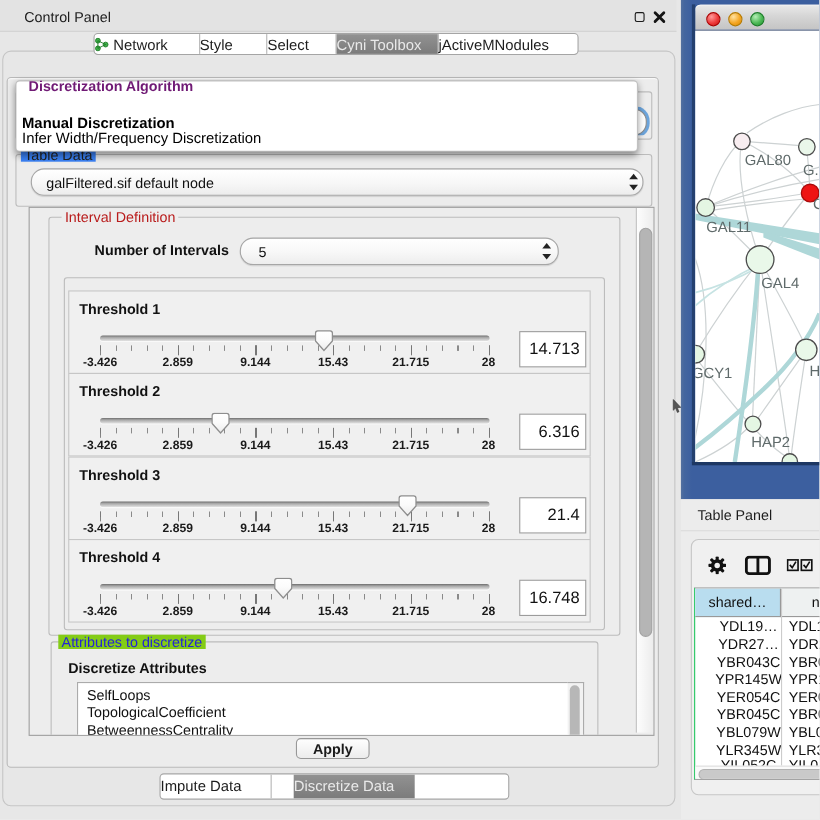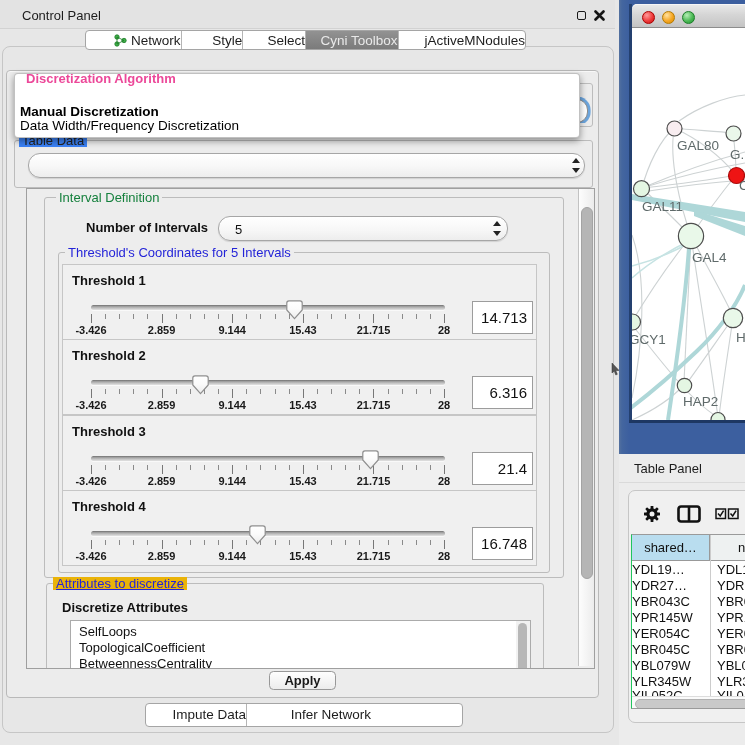--- a/index.html
+++ b/index.html
@@ -5,21 +5,21 @@
 body{width:745px;height:745px;overflow:hidden;font-family:"Liberation Sans",sans-serif;background:#e7e7e7;}
 #root{position:relative;width:745px;height:745px;overflow:hidden;}
 .abs{position:absolute;}
 
 #titlebar{left:0;top:0;width:615px;height:28px;background:#e3e3e3;border-bottom:1px solid #d2d2d2;}
 #titletext{left:22px;top:8px;font-size:13px;color:#1c1c1c;}
 #minico{left:577px;top:10.5px;width:7px;height:7px;border:1.5px solid #1a1a1a;border-radius:2px;}
 #winborder{left:2px;top:46px;width:610px;height:685px;border:1px solid #c6c6c6;border-radius:8px;}
 
 .tabbar{display:flex;background:#fff;border:1px solid #a5a5a5;border-radius:4px;overflow:hidden;font-size:13.5px;color:#1d1d1d;}
-.tabbar .seg{display:flex;align-items:center;justify-content:flex-end;border-right:1px solid #b5b5b5;white-space:nowrap;}
+.tabbar .seg{display:flex;align-items:center;justify-content:flex-start;border-right:1px solid #b5b5b5;white-space:nowrap;}
 .tabbar .seg:last-child{border-right:none;}
 .tabbar .sel{background:linear-gradient(180deg,#929292,#7b7b7b);color:#e9e9e9;}
 #toptabs{left:85px;top:30px;width:439px;height:18px;}
 #bottabs{left:145px;top:702.5px;width:316px;height:22px;gap:20px;}
 
 #outerpanel{left:6px;top:70px;width:591px;height:626px;background:#ececec;border:1px solid #b9b9b9;border-radius:4px;box-shadow:inset 0 1px 0 #f8f8f8;}
 .group{border:1px solid #bcbcbc;border-radius:3px;}
 .gtitle{position:absolute;background:#3b82f6;padding:0 3px;font-size:13px;line-height:13px;}
 
 .combo{position:absolute;background:linear-gradient(180deg,#ffffff 0%,#f7f7f7 55%,#ededed 100%);border:1px solid #a6a6a6;border-radius:12px;box-shadow:0 1px 1px rgba(0,0,0,0.12);font-size:13px;color:#111;}
@@ -36,35 +36,35 @@
 .thbox{position:absolute;left:35px;width:473px;height:74px;background:#f0f0f0;border:1px solid #c6c6c6;}
 .thtitle{position:absolute;left:9px;top:8px;font-weight:bold;font-size:13px;color:#111;}
 .track{position:absolute;left:28px;top:40px;width:354px;height:5px;border-radius:2.5px;background:linear-gradient(180deg,#6f6f6f 0%,#a8a8a8 35%,#e3e3e3 100%);box-shadow:0 1px 0 rgba(255,255,255,0.6);}
 .ticks1{position:absolute;left:28px;top:49px;width:355px;height:5px;background:repeating-linear-gradient(90deg,#8a8a8a 0px,#8a8a8a 1px,transparent 1px,transparent 14.124px);}
 .ticks2{position:absolute;left:28px;top:49px;width:355px;height:9px;background:repeating-linear-gradient(90deg,#777 0px,#777 1px,transparent 1px,transparent 70.62px);}
 .tlab{position:absolute;top:59px;transform:translateX(-50%);font-size:11px;font-weight:bold;color:#1a1a1a;}
 .thumb{position:absolute;top:34.5px;width:17px;height:20px;}
 .vbox{position:absolute;left:409px;top:36px;width:54px;height:31px;background:#fff;border:1px solid #9c9c9c;font-size:15px;color:#111;text-align:right;line-height:31px;padding-right:5px;}
 
 .blue{color:#2424d8;}
-.green{color:#15803d;}
+.green{color:#b91c1c;}
 
 #bluebg{left:619px;top:0;width:126px;height:454px;background:linear-gradient(90deg,#54719f 0px,#44669f 3px,#3c5f9f 10px,#3c5f9f 100%);}
 #nettitle{left:632px;top:4px;width:113px;height:23px;background:linear-gradient(180deg,#ebebeb 0%,#d6d6d6 45%,#c4c4c4 100%);border-top-left-radius:5px;border-bottom:1px solid #8d8d8d;box-shadow:inset 0 1px 0 #f6f6f6;}
 .tl{position:absolute;top:6.5px;width:11px;height:11px;border-radius:50%;}
 #netcanvas{left:632px;top:28px;width:113px;height:392px;background:#fff;overflow:hidden;}
 
 #tparea{left:619px;top:454px;width:126px;height:291px;background:#ececec;}
 #tpbar{left:619px;top:454px;width:126px;height:28px;background:#ececec;border-bottom:1px solid #dadada;}
 #tppanel{left:628px;top:490px;width:125px;height:231px;background:#f0f0f0;border:1px solid #c6c6c6;border-radius:7px;}
 #tbl{left:631px;top:534px;width:114px;height:173px;border-left:1px solid #22c55e;border-top:1px solid #9a9a9a;border-bottom:1px solid #9a9a9a;background:#ffffff;overflow:hidden;}
 .hdr1{position:absolute;left:0;top:0;width:77px;height:25px;background:#b9ddef;border-right:1px solid #999;border-bottom:1px solid #999;}
 .hdr2{position:absolute;left:78px;top:0;width:36px;height:25px;background:#eef1f1;border-bottom:1px solid #999;}
 .trow{position:absolute;width:200px;font-size:13px;color:#111;}
-.c1{position:absolute;left:0;width:97px;text-align:left;}
+.c1{position:absolute;left:0;width:97px;text-align:center;}
 .c2{position:absolute;left:85px;}
 #hsb{position:absolute;left:0;top:161px;width:114px;height:12px;background:#fafafa;border-top:1px solid #ddd;}
 #hsbthumb{position:absolute;left:3px;top:1.5px;width:120px;height:8px;background:#c9c9c9;border:1px solid #b2b2b2;border-radius:5px;}
 .f13{font-size:13px;color:#1d1d1d;}
 </style></head>
 <body>
 <div id="root">
 
 <div class="abs" id="winborder"></div>
 <div class="abs" id="titlebar"></div>
@@ -88,40 +88,40 @@
 <div class="abs" id="outerpanel"></div>
 
 <div class="abs group" style="left:14px;top:83px;width:577px;height:42px;"></div>
 <div class="abs" style="left:566px;top:97px;width:26px;height:26px;overflow:hidden;">
  <div style="position:absolute;left:-40px;top:1.5px;width:60px;height:22px;background:#fff;border:1px solid #8c8c8c;border-radius:11px;box-shadow:0 0 0 2.6px rgba(86,152,216,0.85);"></div>
 </div>
 
 <div class="abs group" style="left:14px;top:140px;width:577px;height:46px;"></div>
 <div class="abs gtitle" style="left:19px;top:134px;color:#222;">Table Data</div>
 <div class="abs combo" style="left:28px;top:153px;width:555px;height:23px;">
+      <span class="ctext">galFiltered.sif default node</span>
  <div class="stepper" style="left:543px;top:4px;height:15px;">
         <div class="up"></div>
         <div class="dn"></div>
       </div>
 </div>
 
 <div class="abs" id="scrollpane">
  <div id="spcontent" style="position:absolute;left:0;top:0;width:552px;height:479px;">
   <div class="abs group" style="left:17px;top:8px;width:518px;height:379px;"></div>
   <div class="abs gtitle green" style="left:29px;top:2px;background:#ededed;">Interval Definition</div>
   <div class="abs" style="left:59px;top:31px;font-size:13px;font-weight:bold;color:#111;">Number of Intervals</div>
   <div class="abs combo" style="left:191px;top:27px;width:288px;height:23px;">
           <span class="ctext" style="left:16px;">5</span>
    <div class="stepper" style="left:274px;top:4px;height:15px;">
             <div class="up"></div>
             <div class="dn"></div>
           </div>
   </div>
   <div class="abs group" style="left:31px;top:63px;width:490px;height:319px;"></div>
-  <div class="abs gtitle blue" style="left:38px;top:57px;background:#ededed;">Threshold's Coordinates for 5 Intervals</div>
 
   <div class="thbox" style="top:75px;">
    <div class="thtitle">Threshold 1</div>
           <div class="track"></div>
           <div class="ticks1"></div>
           <div class="ticks2"></div>
    <span class="tlab" style="left:28px">-3.426</span>
           <span class="tlab" style="left:98.6px">2.859</span>
           <span class="tlab" style="left:169.2px">9.144</span>
           <span class="tlab" style="left:239.9px">15.43</span>
@@ -182,46 +182,46 @@
           <span class="tlab" style="left:239.9px">15.43</span>
           <span class="tlab" style="left:310.5px">21.715</span>
           <span class="tlab" style="left:381.1px">28</span>
    <svg class="thumb" style="left:185.5px" width="17" height="20" viewBox="0 0 17 20">
             <path d="M3,0.8 L14,0.8 A2.2,2.2 0 0 1 16.2,3 L16.2,10 L8.5,18.6 L0.8,10 L0.8,3 A2.2,2.2 0 0 1 3,0.8 Z" fill="url(#tg1)" stroke="#8e8e8e" stroke-width="1.2"></path>
           </svg>
    <div class="vbox">16.748</div>
   </div>
 
   <div class="abs group" style="left:19px;top:394px;width:496px;height:100px;"></div>
-  <div class="abs gtitle blue" style="left:26px;top:388px;background:#eab308;text-decoration:underline;">Attributes to discretize</div>
+  <div class="abs gtitle blue" style="left:26px;top:388px;background:#84cc16;">Attributes to discretize</div>
   <div class="abs" style="left:35px;top:411px;font-size:13px;font-weight:bold;color:#111;">Discretize Attributes</div>
   <div class="abs" style="left:43px;top:431px;width:446px;height:60px;background:#fff;border:1px solid #ababab;font-size:13px;color:#111;">
    <div style="position:absolute;left:8px;top:3px;">SelfLoops</div>
    <div style="position:absolute;left:8px;top:19px;">TopologicalCoefficient</div>
    <div style="position:absolute;left:8px;top:35px;">BetweennessCentrality</div>
   </div>
   <div class="abs" style="left:489px;top:431px;width:14px;height:60px;background:#f2f2f2;border:1px solid #ababab;border-left:none;">
    <div style="position:absolute;left:2px;top:2px;width:9px;height:58px;background:#b7b7b7;border-radius:5px 5px 0 0;"></div>
   </div>
  </div>
  <div id="vsb">
         <div id="vsbthumb"></div>
       </div>
 </div>
 
 <div class="abs" id="popup" style="left:14px;top:73px;width:564px;height:63px;background:#fff;border:1px solid rgba(160,160,160,0.65);border-radius:4px;box-shadow:0 3px 7px rgba(0,0,0,0.40);">
- <div style="position:absolute;left:11px;top:-3px;font-size:13px;font-weight:bold;color:#ec4899;">Discretization Algorithm</div>
+ <div style="position:absolute;left:11px;top:-3px;font-size:13px;font-weight:bold;color:#701a75;">Discretization Algorithm</div>
  <div style="position:absolute;left:5px;top:29.5px;font-size:13.5px;font-weight:bold;color:#000;">Manual Discretization</div>
- <div style="position:absolute;left:5px;top:43.5px;font-size:13.5px;color:#000;">Data Width/Frequency Discretization</div>
+ <div style="position:absolute;left:5px;top:43.5px;font-size:13.5px;color:#000;">Infer Width/Frequency Discretization</div>
 </div>
 
 <div class="abs" style="left:269px;top:671px;width:65px;height:17px;background:linear-gradient(180deg,#fefefe,#ececec);border:1px solid #989898;border-radius:4.5px;text-align:center;font-size:13px;font-weight:bold;color:#1a1a1a;line-height:17px;">Apply</div>
 <div class="abs tabbar" id="bottabs">
  <div class="seg" style="width:100px">Impute Data</div>
- <div class="seg" style="width:104px">Infer Network</div>
+ <div class="seg sel" style="width:110px">Discretize Data</div>
 </div>
 
 <svg class="abs" style="left:611px;top:363px" width="9" height="13" viewBox="0 0 9 13">
       <path d="M1,0 L1,10 L3.2,8 L4.8,12 L6.3,11.3 L4.8,7.6 L8,7.4 Z" fill="#555" stroke="#333" stroke-width="0.5"></path>
     </svg>
 
 <div class="abs" id="bluebg"></div>
 <div class="abs" style="left:628.5px;top:4px;width:3px;height:417px;background:#24406f;"></div>
 <div class="abs" style="left:628.5px;top:419.5px;width:116.5px;height:3px;background:#1d3763;"></div>
 <div class="abs" id="nettitle">

